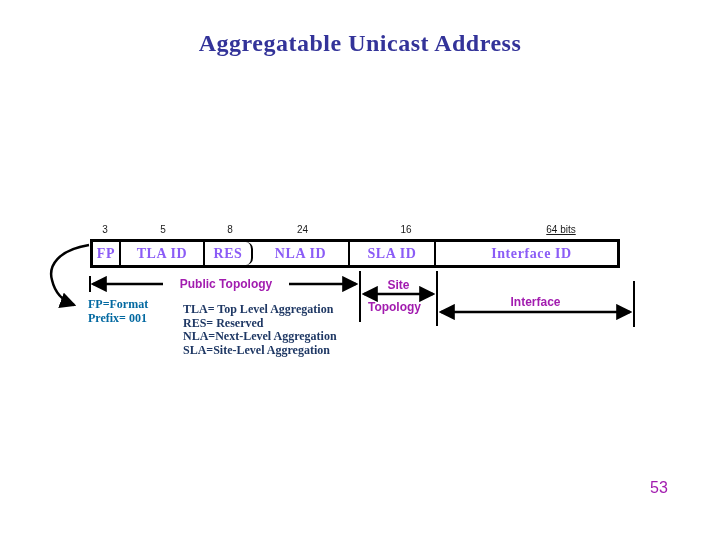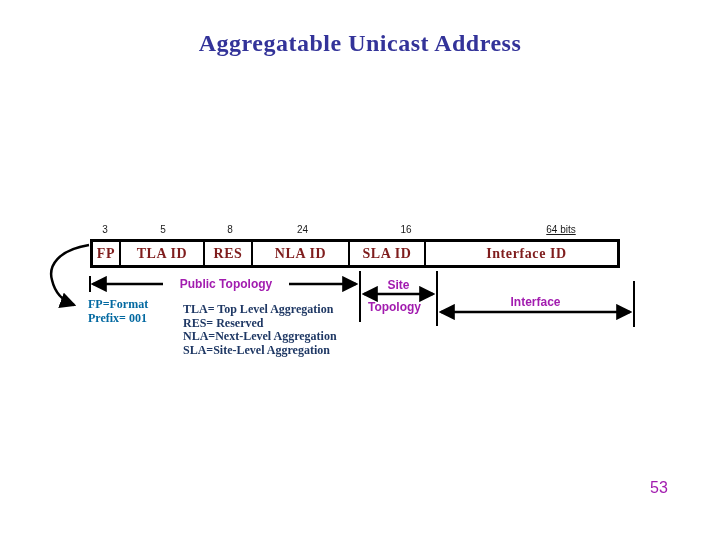--- a/index.html
+++ b/index.html
@@ -18,21 +18,21 @@
     font-family:"Liberation Sans",sans-serif;
   }
   .addr-table{
     position:absolute;left:90px;top:239px;width:530px;height:29px;
     border:3px solid #000;display:flex;box-sizing:border-box;background:#fff;
   }
   .addr-cell{
     box-sizing:border-box;border-right:2px solid #000;
     display:flex;align-items:center;justify-content:center;
     font-family:"Liberation Serif",serif;font-size:14px;font-weight:bold;
-    color:#7f1d1d;letter-spacing:0.6px;white-space:nowrap;
+    color:#8b5cf6;letter-spacing:0.6px;white-space:nowrap;
   }
   .addr-cell:last-child{border-right:none;flex:1;margin-left:10px;}
   .overlay{position:absolute;left:0;top:0;width:720px;height:540px;pointer-events:none;}
   .dim-label{
     position:absolute;font-family:"Liberation Sans",sans-serif;
     font-size:12px;font-weight:bold;color:#a21caf;text-align:center;white-space:nowrap;
   }
   .dim-label.on-line{background:#ffffff;padding:0 3px;}
   .fp-note{
     position:absolute;left:88px;top:297px;
@@ -59,23 +59,23 @@
   <div class="bit-label" style="left:90px;width:30px;">3</div>
   <div class="bit-label" style="left:120px;width:86px;">5</div>
   <div class="bit-label" style="left:206px;width:48px;">8</div>
   <div class="bit-label" style="left:254px;width:97px;">24</div>
   <div class="bit-label" style="left:363px;width:86px;">16</div>
   <div class="bit-label" style="left:500px;width:122px;text-decoration:underline;">64 bits</div>
 
   <div class="addr-table">
     <div class="addr-cell" style="width:28px;">FP</div>
     <div class="addr-cell" style="width:84px;">TLA ID</div>
-    <div class="addr-cell" style="width:48px;">RES</div>
+    <div class="addr-cell" style="width:48px;border-radius:7px;">RES</div>
     <div class="addr-cell" style="width:97px;">NLA ID</div>
-    <div class="addr-cell" style="width:76px;">SLA ID</div>
+    <div class="addr-cell" style="width:86px;">SLA ID</div>
     <div class="addr-cell">Interface ID</div>
   </div>
 
   <svg class="overlay" viewBox="0 0 720 540" xmlns="http://www.w3.org/2000/svg">
     <defs>
       <marker id="arrow" viewBox="0 0 10 10" refX="8.5" refY="5" markerWidth="6.5" markerHeight="6.5" orient="auto-start-reverse">
         <path d="M0,0 L10,5 L0,10 z" fill="#000"></path>
       </marker>
     </defs>
 

